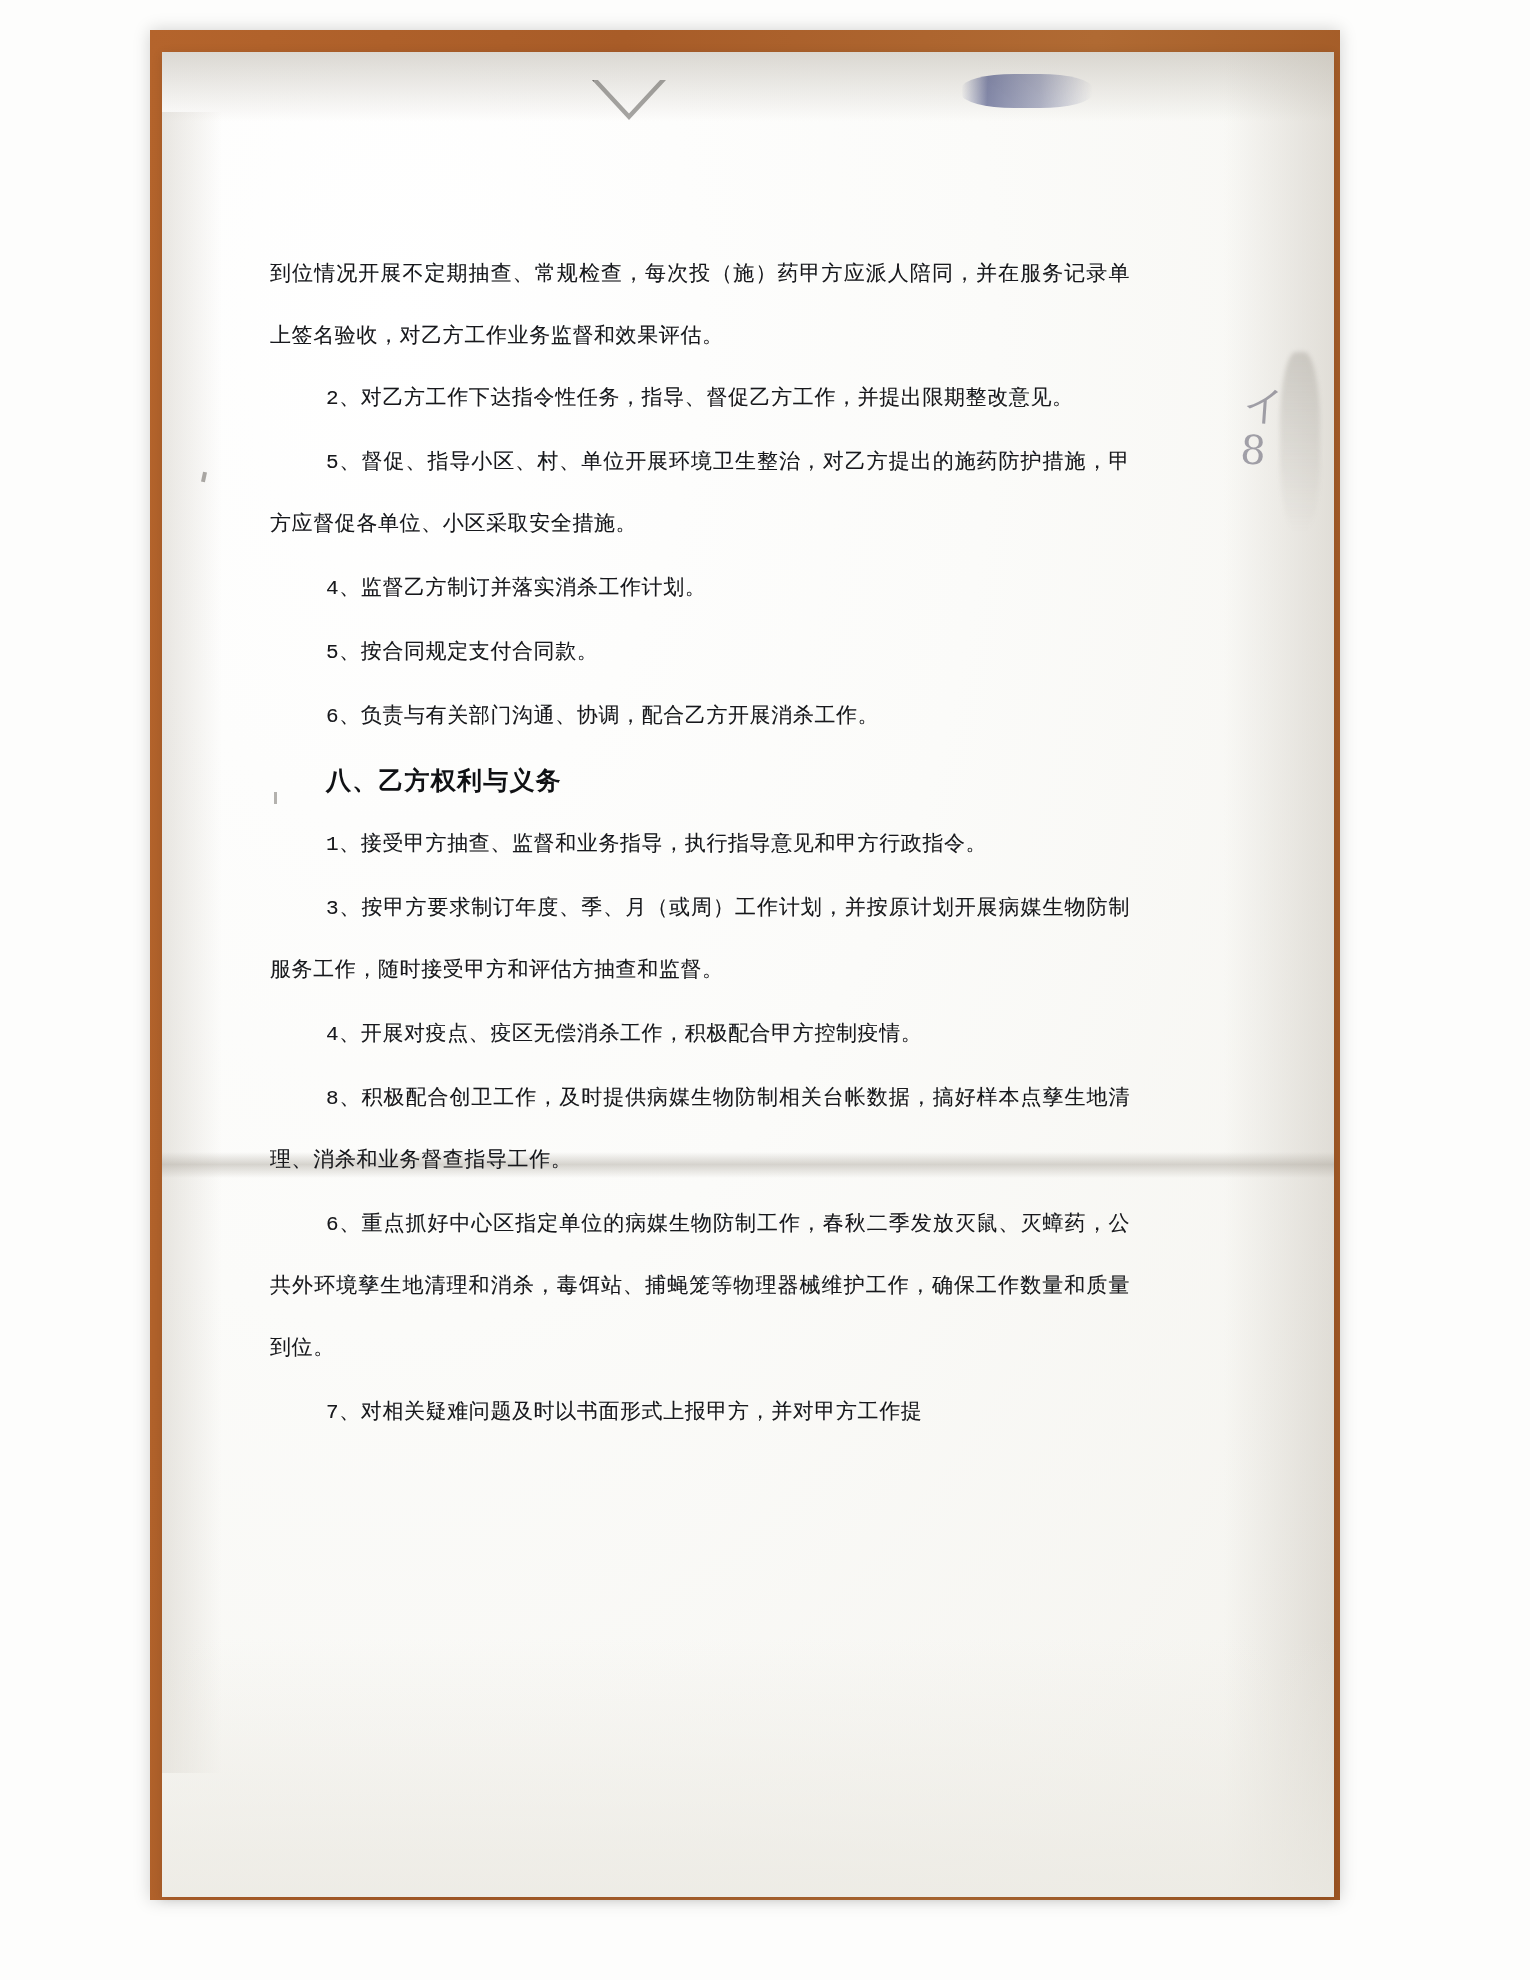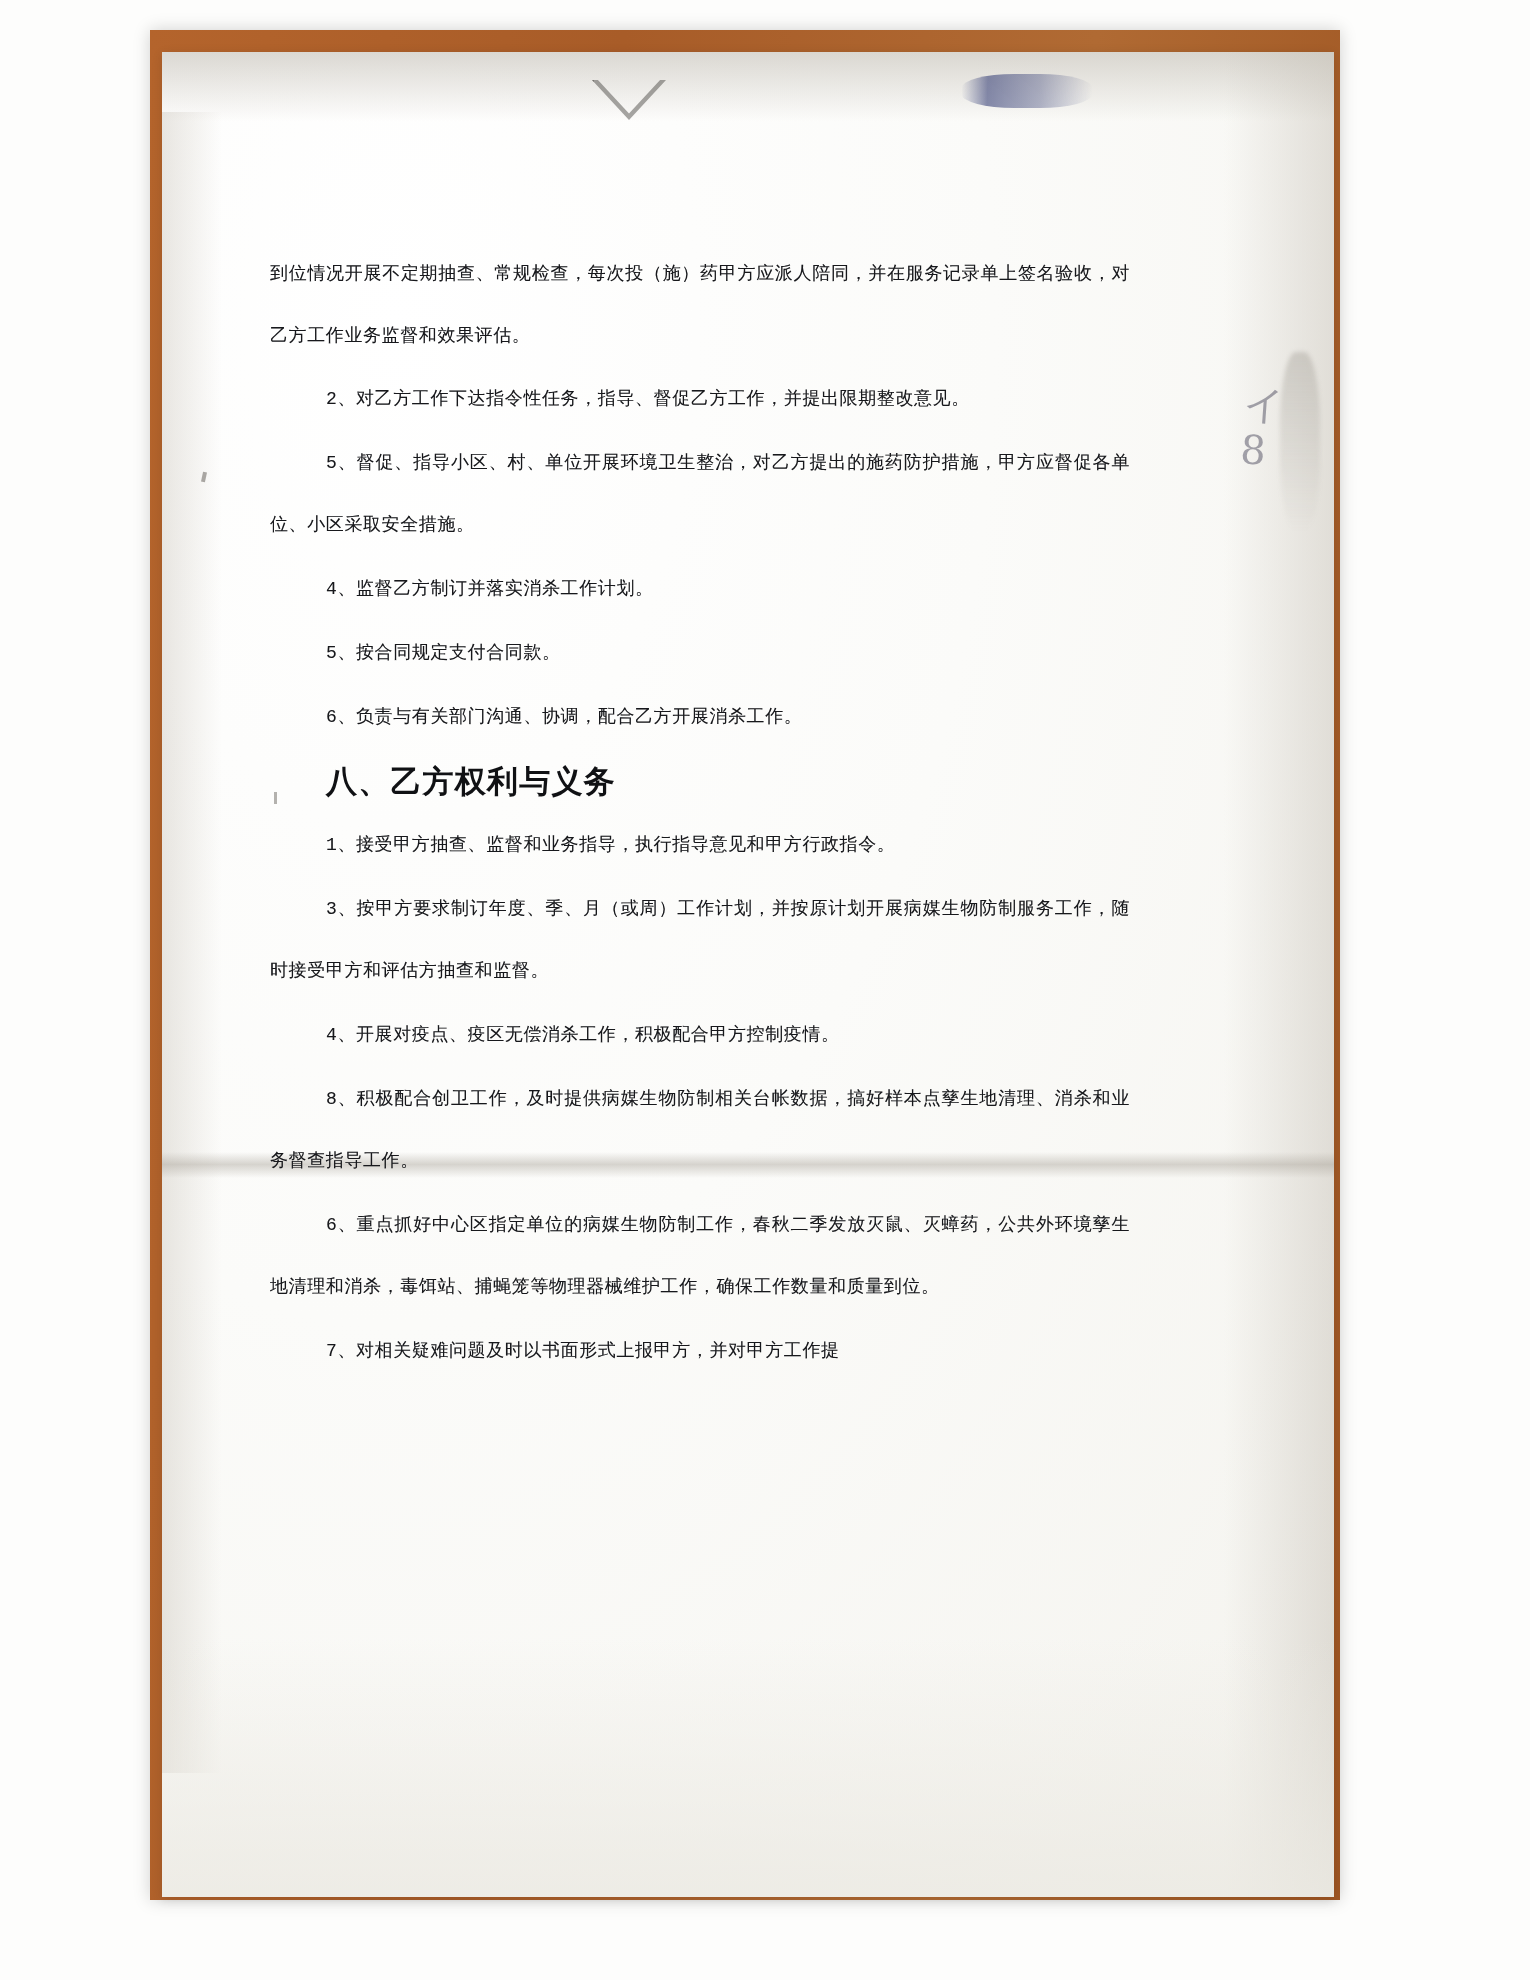--- a/index.html
+++ b/index.html
@@ -95,35 +95,35 @@
 
   
   #doc-body {
     position: absolute;
     left: 108px;
     top: 190px;
     width: 860px;
     color: #15161a;
   }
   .para {
-    font-size: 18px;
+    font-size: 21px;
     line-height: 62px;
     letter-spacing: 0.6px;
     text-align: justify;
     margin: 0 0 2px 0;
     font-family: "DejaVu Serif", "Liberation Serif", serif;
     color: #17181c;
     text-shadow: 0 0 0.6px rgba(0,0,0,0.25);
   }
   .para.indent {
     text-indent: 56px;
     font-family: Liberation Mono, monospace;
   }
   .heading {
-    font-size: 31px;
+    font-size: 25px;
     line-height: 62px;
     font-weight: bold;
     text-indent: 56px;
     margin: 0 0 2px 0;
     font-family: "DejaVu Serif", "Liberation Serif", serif;
     color: #101114;
     letter-spacing: 1.2px;
   }
 
   

